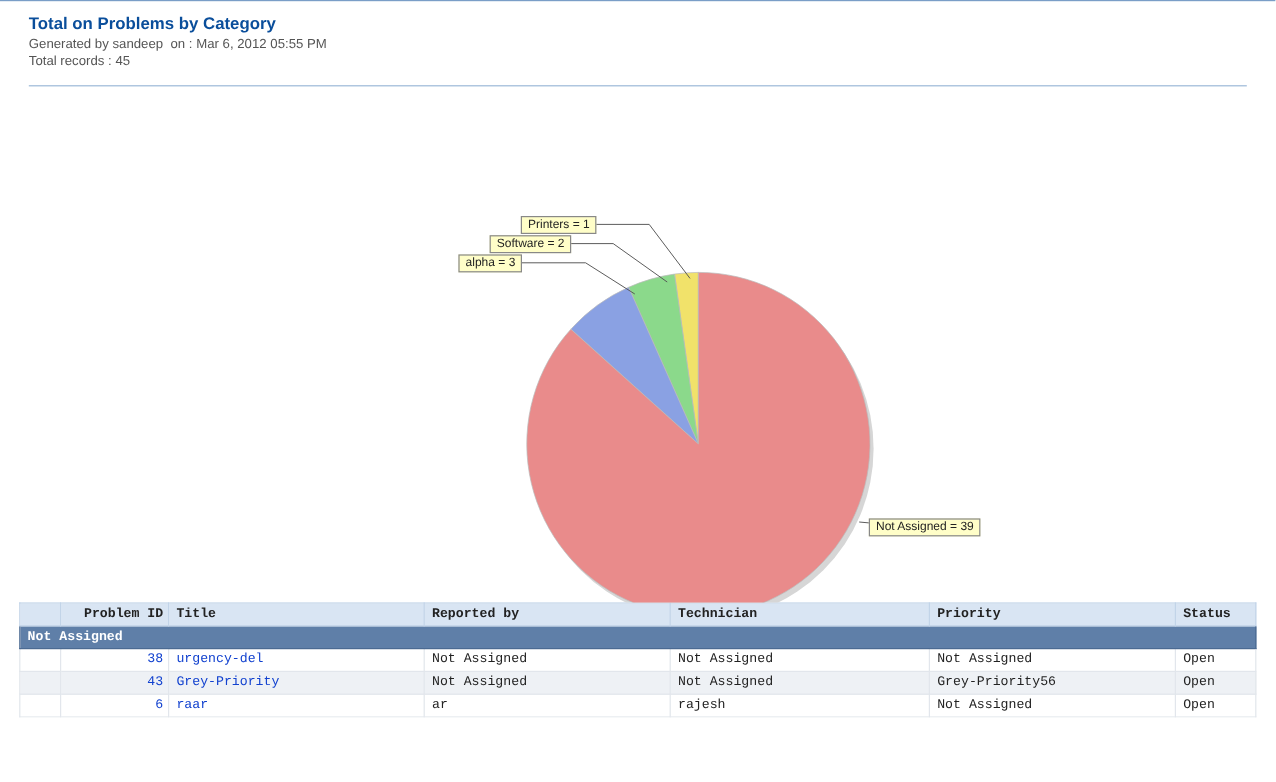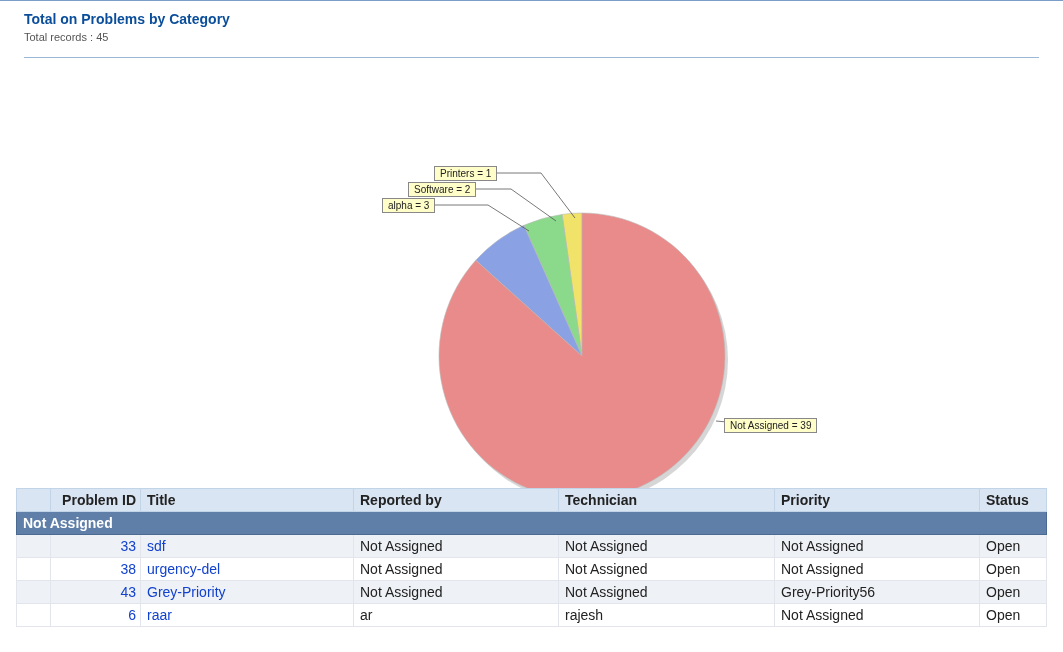--- a/index.html
+++ b/index.html
@@ -47,21 +47,22 @@
       font-size: 10px;
       color: #222;
       white-space: nowrap;
     }
     .table-wrap {
       padding: 0 16px;
     }
     table {
       width: 100%;
       border-collapse: collapse;
-      font-size: 14px;
+      font-size: 11px;
+      font-family: Liberation Mono, monospace;
     }
     thead th {
       background: #d9e5f3;
       border: 1px solid #c2d4e8;
       text-align: left;
       padding: 3px 6px;
       font-weight: bold;
       color: #222;
     }
     .group-row td {
@@ -82,20 +83,26 @@
     .col-id { width: 90px; text-align: right; padding-right: 4px; }
     .link { color: #1141cf; }
   </style>
 </head>
 <body>
 
 <div class="top-line"></div>
 
 <div class="header">
   <div class="report-title">Total on Problems by Category</div>
+  <div class="meta-line">
+    <span>Generated by</span>
+    <span>sandeep</span>
+    &nbsp;<span>on :</span>
+    <span>Mar 6, 2012 05:55 PM</span>
+  </div>
   <div class="meta-line">
     <span>Total records :</span>
     <span>45</span>
   </div>
 </div>
 
 <hr class="divider">
 
 <div class="chart-area">
   <svg class="chart-svg" width="1063" height="430">
@@ -137,29 +144,20 @@
         <th style="width:205px">Reported by</th>
         <th style="width:216px">Technician</th>
         <th style="width:205px">Priority</th>
         <th>Status</th>
       </tr>
     </thead>
     <tbody id="tbody">
       <tr class="group-row">
         <td colspan="7">Not Assigned</td>
       </tr>
-    <tr class="row-even">
-          <td class="col-narrow"></td>
-          <td class="col-id"><span class="link">33</span></td>
-          <td><span class="link">sdf</span></td>
-          <td>Not Assigned</td>
-          <td>Not Assigned</td>
-          <td>Not Assigned</td>
-          <td>Open</td>
-        </tr>
         <tr class="row-odd">
           <td class="col-narrow"></td>
           <td class="col-id"><span class="link">38</span></td>
           <td><span class="link">urgency-del</span></td>
           <td>Not Assigned</td>
           <td>Not Assigned</td>
           <td>Not Assigned</td>
           <td>Open</td>
         </tr>
         <tr class="row-even">

